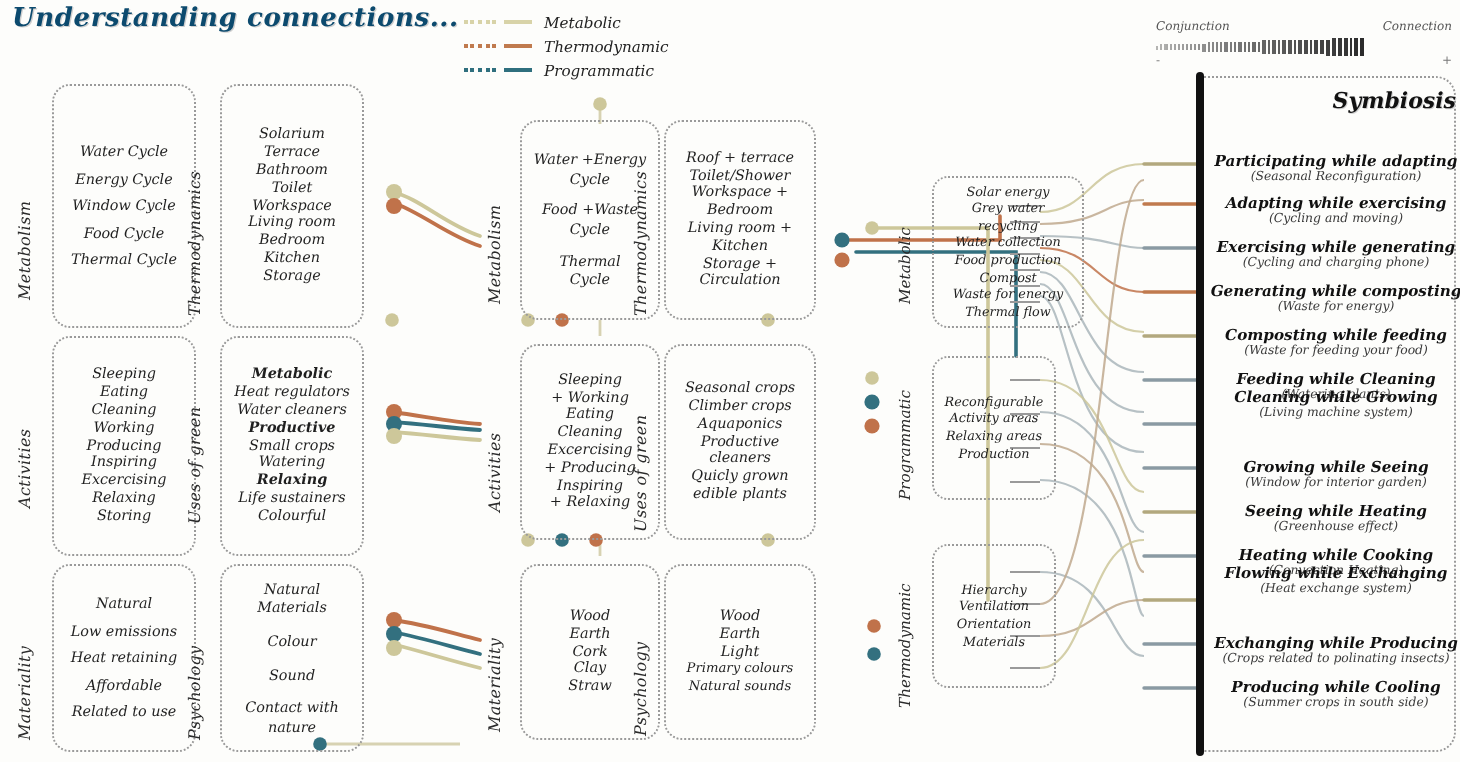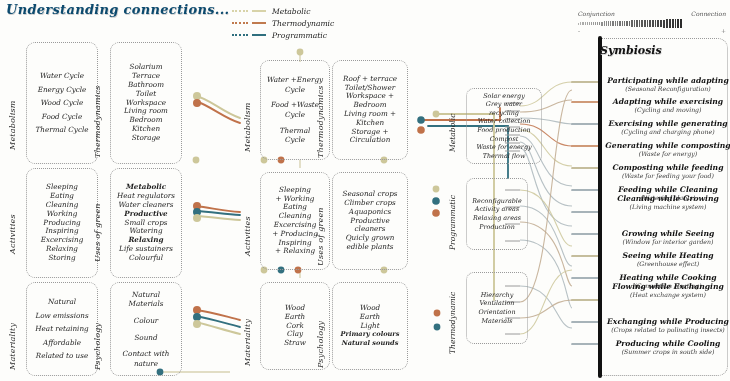--- a/index.html
+++ b/index.html
@@ -54,36 +54,36 @@
   .items{
     position:absolute;left:0;top:0;right:0;bottom:0;
     display:flex;flex-direction:column;align-items:center;justify-content:center;
     text-align:center;
   }
   .items span{
     font-style:italic;font-size:7.2px;line-height:9.6px;color:#1f1f1f;
     white-space:nowrap;
   }
   .items span.b{font-weight:bold;}
-  .items span.sm{font-size:6.6px;line-height:8.6px;font-weight:bold;}
+  .items span.sm{font-size:6.6px;line-height:8.6px;}
   .items.tight span{line-height:8.8px;}
   .items.loose span{line-height:13.5px;}
 
   
   #symb{
     position:absolute;left:600px;top:38px;width:128px;height:338px;
     border:1px dotted #9a9a9a;border-left:none;border-radius:0 10px 10px 0;
     box-sizing:border-box;
   }
   #symb-spine{
     position:absolute;left:598px;top:36px;width:4px;height:342px;
     background:#111;border-radius:3px;
   }
   #symb-title{
-    position:absolute;left:600px;top:44px;width:128px;text-align:left;
+    position:absolute;left:600px;top:44px;width:128px;text-align:right;
     font-style:italic;font-weight:bold;font-size:11px;color:#111;
     text-shadow:0.5px 0.5px 0 #d2d2d2;
   }
   .sym-item{position:absolute;left:602px;width:132px;text-align:center;}
   .sym-item .h{
     display:block;font-style:italic;font-weight:bold;font-size:7.6px;
     line-height:9px;color:#111;white-space:nowrap;
   }
   .sym-item .s{
     display:block;font-style:italic;font-size:6.2px;line-height:8px;color:#3a3a3a;
@@ -289,21 +289,21 @@
       <circle cx="160" cy="372" r="3.4" fill="#33707f"></circle>
       <circle cx="196" cy="160" r="3.4" fill="#cdc79a"></circle>
     </g>
   </svg>
 
   <div class="grp-lbl" style="left:8px;top:78px;height:72px;">Metabolism</div>
   <div class="grp" style="left:26px;top:42px;width:72px;height:122px;">
     <div class="items loose">
       <span>Water Cycle</span>
       <span>Energy Cycle</span>
-      <span>Wood Cycle</span>
+      <span>Window Cycle</span>
       <span>Food Cycle</span>
       <span>Thermal Cycle</span>
     </div>
   </div>
 
   <div class="grp-lbl" style="left:8px;top:192px;height:62px;">Activities</div>
   <div class="grp" style="left:26px;top:168px;width:72px;height:110px;">
     <div class="items tight">
       <span>Sleeping</span>
       <span>Eating</span>

